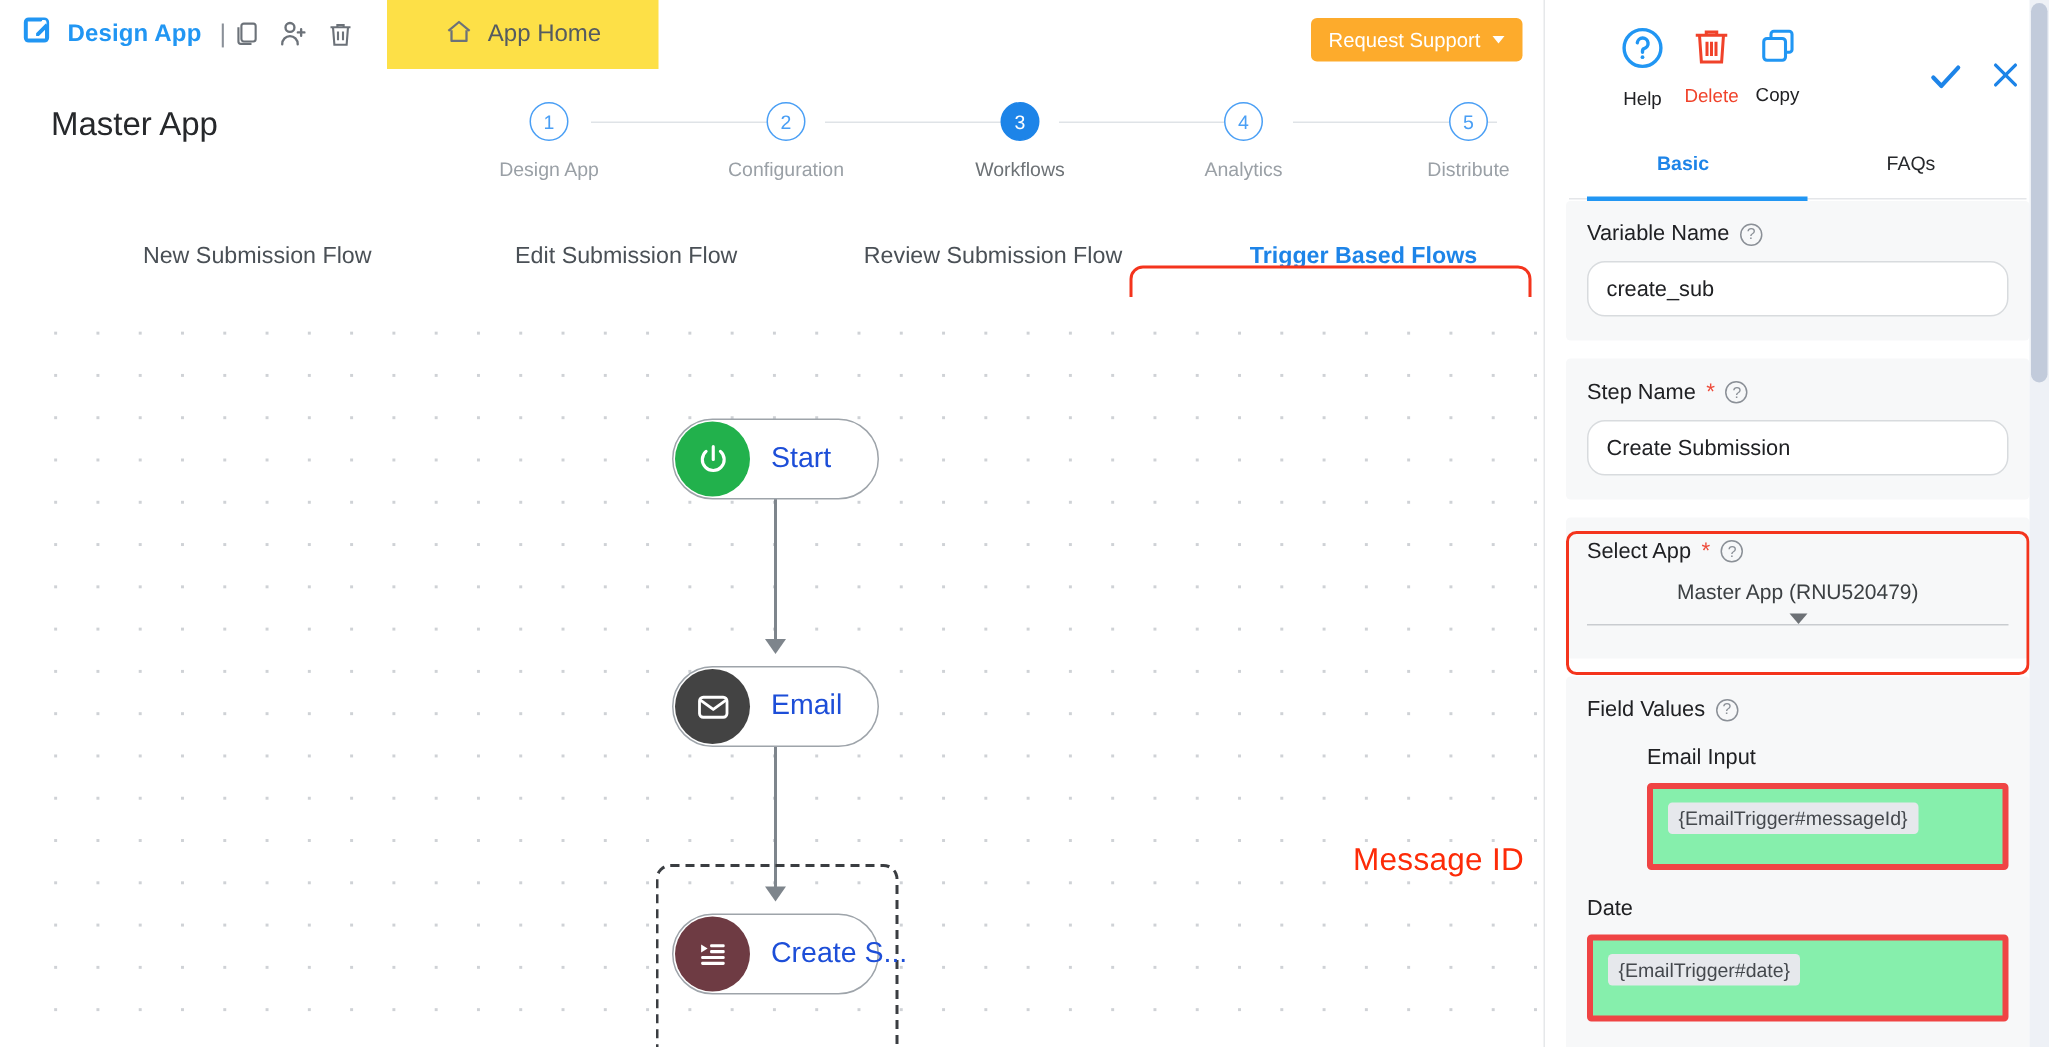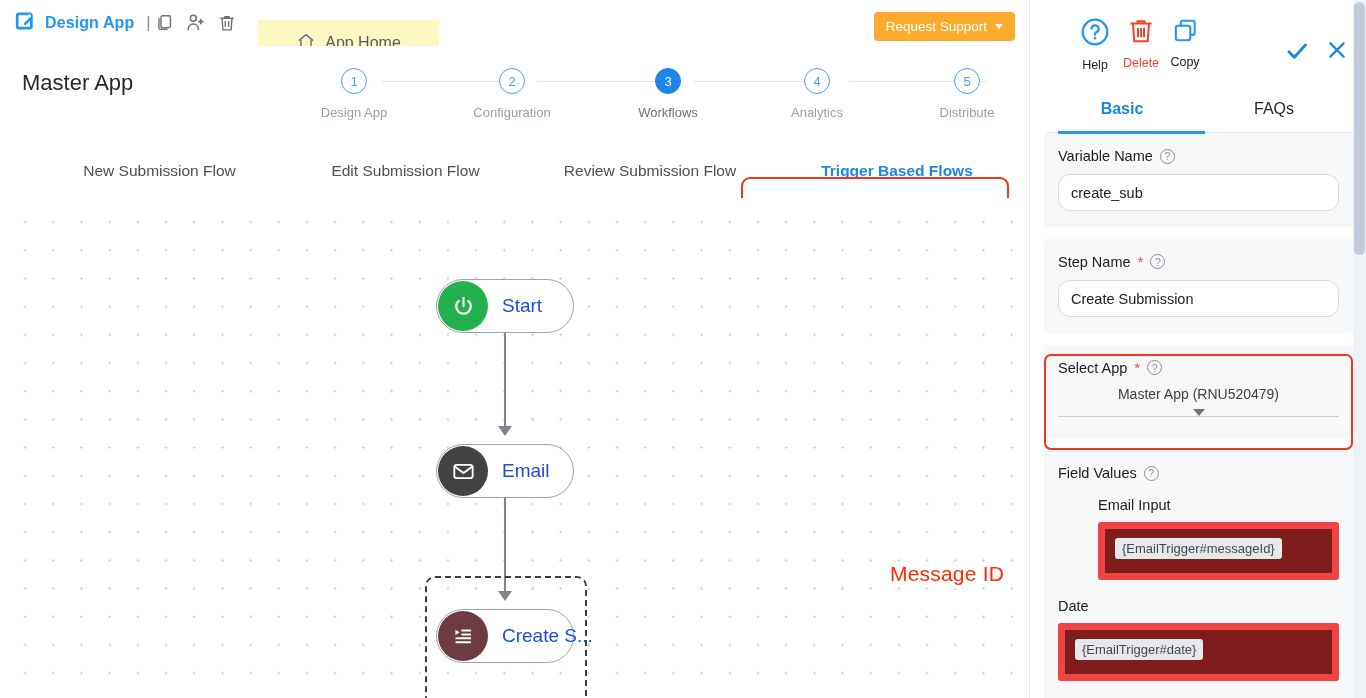--- a/index.html
+++ b/index.html
@@ -17,35 +17,34 @@
     background: #fff; display: flex; align-items: center;
     border-bottom: 1px solid #ffffff;
   }
   .designapp-group { display: flex; align-items: center; gap: 9px; padding-left: 14px; }
   .designapp-label { color: #2196f3; font-size: 16px; font-weight: bold; letter-spacing: .1px; }
   .icon-sep { color: #8a9099; font-size: 17px; margin: 0 4px 0 12px; font-weight: 300; }
   .top-icons { display: flex; align-items: center; gap: 11px; }
   .top-icons .ic { cursor: pointer; display: inline-flex; }
   .apphome-tab {
     position: absolute; left: 258px; top: 0; width: 181px; height: 46px;
-    background: #fef9c3; display: flex; align-items: center; justify-content: center; gap: 9px;
+    background: #fde047; display: flex; align-items: center; justify-content: center; gap: 9px;
     cursor: pointer;
-    margin-top: 20px;
   }
   .apphome-tab span { font-size: 16px; color: #555b61; }
   .req-support {
     position: absolute; right: 351px; top: 12px;
     background: #fdab2c; color: #fff; border: none; border-radius: 4px;
     height: 29px; padding: 0 12px; font-size: 13.5px; cursor: pointer;
     display: flex; align-items: center; gap: 8px; font-family: "Liberation Sans", sans-serif;
   }
   .caret-dn { width: 0; height: 0; border-left: 4.5px solid transparent; border-right: 4.5px solid transparent; border-top: 5px solid #fff; }
 
   
-  .main { position: absolute; left: 0; top: 46px; width: 1029px; height: 652px; background: #fff; padding-left: 38px; }
+  .main { position: absolute; left: 12px; top: 46px; width: 1029px; height: 652px; background: #fff; padding-left: 38px; }
   .master-title { position: absolute; left: 22px; top: 24px; font-size: 22px; color: #26282b; }
 
   
   .stepper { position: absolute; left: 300px; top: 22px; width: 718px; height: 76px; }
   .step { position: absolute; top: 0; width: 120px; text-align: center; }
   .step .circle {
     width: 26px; height: 26px; border-radius: 50%; margin: 0 auto;
     display: flex; align-items: center; justify-content: center;
     font-size: 13px; border: 1.6px solid #4a9ff5; color: #4a9ff5; background: #fff;
   }
@@ -104,21 +103,21 @@
   .rpanel {
     position: absolute; right: 0; top: 0; width: 337px; height: 698px;
     background: #fff; border-left: 1px solid #e6e8ea;
   }
   .rp-actions { position: absolute; left: 0; top: 16px; width: 337px; height: 72px; }
   .rp-act { position: absolute; top: 0; width: 54px; text-align: center; cursor: pointer; }
   .rp-act .alab { font-size: 12.5px; margin-top: 6px; display: block; }
   .rp-check { position: absolute; right: 57px; top: 22px; cursor: pointer; }
   .rp-close { position: absolute; right: 18px; top: 22px; cursor: pointer; }
   .rp-tabs { position: absolute; left: 16px; top: 94px; width: 305px; height: 39px; border-bottom: 1px solid #e4e6e9; }
-  .rp-tab { position: absolute; top: 0; width: 152px; text-align: center; font-size: 16px; color: #26282b; cursor: pointer; line-height: 30px; }
+  .rp-tab { position: absolute; top: 0; width: 152px; text-align: center; font-size: 13px; color: #26282b; cursor: pointer; line-height: 30px; }
   .rp-tab.active { color: #1d84e8; font-weight: bold; }
   .rp-tab-bar { position: absolute; left: 12px; top: 37px; width: 147px; height: 3px; background: #2196f3; }
 
   .rp-body { position: absolute; left: 0; top: 134px; width: 337px; height: 564px; overflow: hidden; }
   .fgroup { background: #f7f8f9; margin: 0 14px 12px 14px; padding: 14px 14px 16px 14px; border-radius: 3px; }
   .flabel { font-size: 14.5px; color: #202124; display: flex; align-items: center; gap: 7px; margin-bottom: 10px; }
   .req-star { color: #ee4b3a; font-size: 15px; }
   .qmark {
     width: 15px; height: 15px; border-radius: 50%; border: 1.2px solid #8b9097;
     color: #8b9097; font-size: 10.5px; display: inline-flex; align-items: center;
@@ -130,21 +129,21 @@
     font-family: "Liberation Sans", sans-serif; outline: none;
   }
   .fselect {
     width: 100%; height: 31px; border: none; border-bottom: 1.3px solid #c9ccd0;
     background: transparent; font-size: 14px; color: #3c4043;
     display: flex; align-items: center; justify-content: space-between; cursor: pointer; flex-direction: column;
   }
   .sel-caret { width: 0; height: 0; border-left: 6px solid transparent; border-right: 6px solid transparent; border-top: 7px solid #6d7176; }
   .fv-label { font-size: 14.5px; color: #202124; margin-bottom: 9px; }
   .fv-box {
-    width: 100%; height: 58px; background: #7f1d1d; border: 7px solid #ef4444;
+    width: 100%; height: 58px; background: #86efac; border: 4px solid #ef4444;
     border-radius: 3px; padding: 9px 10px; cursor: text;
   }
   .chip {
     display: inline-block; background: #e6e8ec; color: #44484d;
     font-size: 13px; padding: 3px 7px; border-radius: 3px;
   }
   .fv-redbox {
     position: absolute; left: 14px; top: 354px; width: 309px; height: 96px;
     border: 2px solid #f4341d; border-radius: 7px; pointer-events: none;
   }

